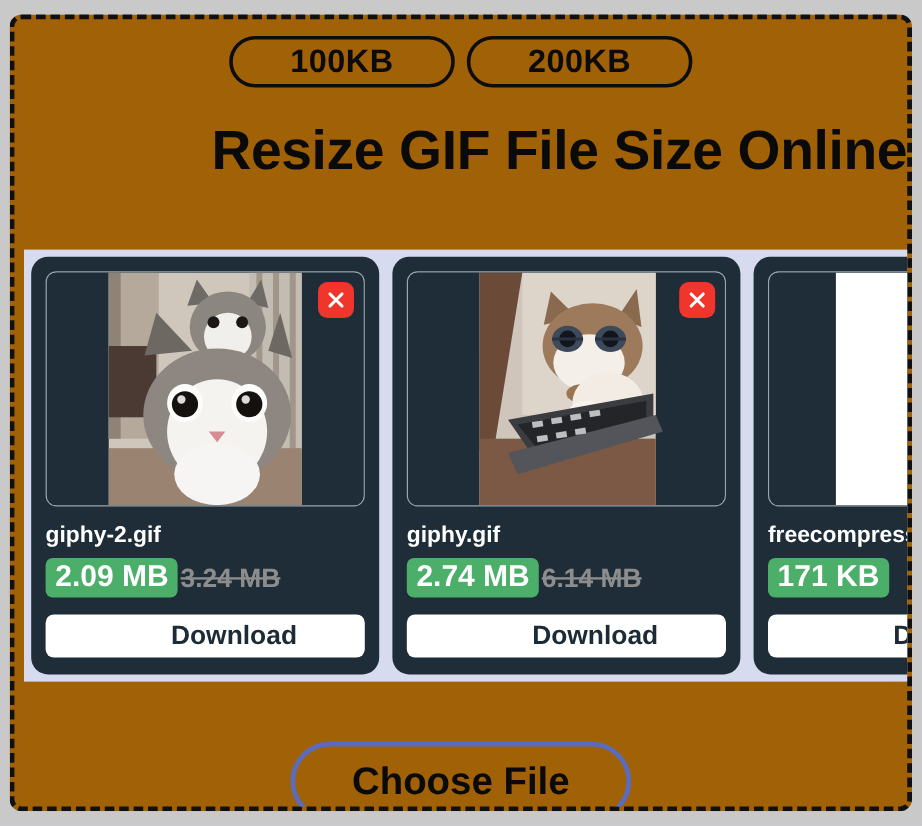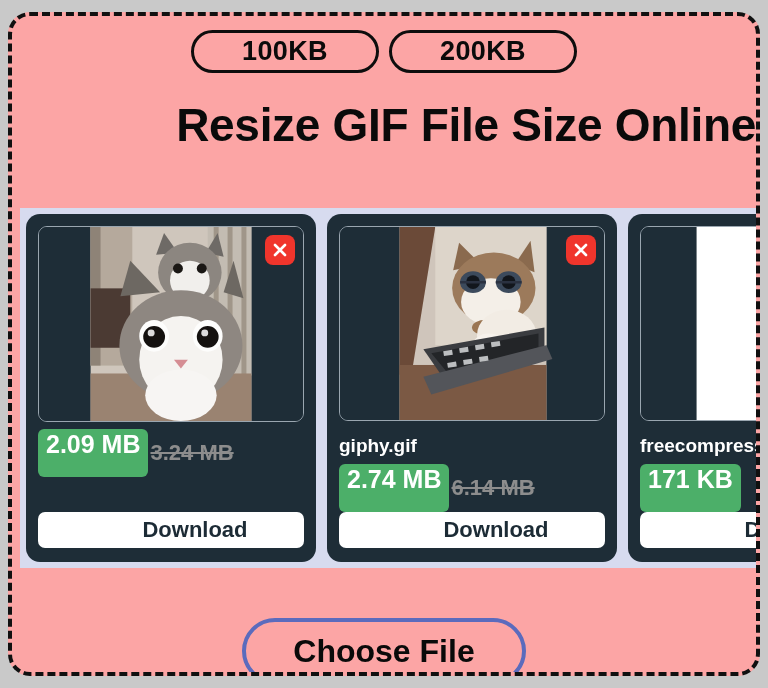--- a/index.html
+++ b/index.html
@@ -14,23 +14,23 @@
     position: relative;
     width: 768px; height: 688px;
     background: #c9c9c9;
   }
 
   
   .dropzone {
     position: absolute;
     left: 8px; top: 12px;
     width: 752px; height: 664px;
-    background: #fca5a5;
+    background: #a16207;
     border: 4px dashed #101010;
-    border-radius: 22px;
+    border-radius: 10px;
     overflow: hidden;
   }
 
   
   .pill-row {
     position: absolute;
     left: 0; top: 14px;
     width: 100%;
     display: flex;
     justify-content: center;
@@ -137,21 +137,21 @@
     margin-top: 7px;
     display: flex;
     align-items: center;
     gap: 2px;
   }
   .size-new {
     background: #4caf69;
     color: #ffffff;
     font-size: 25px;
     font-weight: 700;
-    padding: 1px 8px 18px 8px;
+    padding: 1px 8px 3px 8px;
     border-radius: 6px;
     white-space: nowrap;
   }
   .size-old {
     color: #8d8d8d;
     font-size: 22px;
     font-weight: 700;
     text-decoration: line-through;
     text-decoration-thickness: 2px;
     white-space: nowrap;
@@ -243,20 +243,21 @@
             <circle cx="167" cy="107" r="3.5" fill="#ffffff" opacity=".85"></circle>
             <polygon points="136,134 150,134 143,143" fill="#d58d93"></polygon>
             <ellipse cx="143" cy="170" rx="36" ry="26" fill="#f7f5f3"></ellipse>
           </svg>
           <button class="close-btn">
             <svg width="16" height="16" viewBox="0 0 16 16">
               <path d="M3 3 L13 13 M13 3 L3 13" stroke="#ffffff" stroke-width="2.6" stroke-linecap="round"></path>
             </svg>
           </button>
         </div>
+        <div class="file-name">giphy-2.gif</div>
         <div class="size-row">
           <span class="size-new">2.09 MB</span>
           <span class="size-old">3.24 MB</span>
         </div>
         <button class="download-btn">Download</button>
       </div>
 
       <div class="card">
         <div class="thumb-frame">
           <svg class="thumb-art" viewBox="0 0 266 196" preserveAspectRatio="none">

